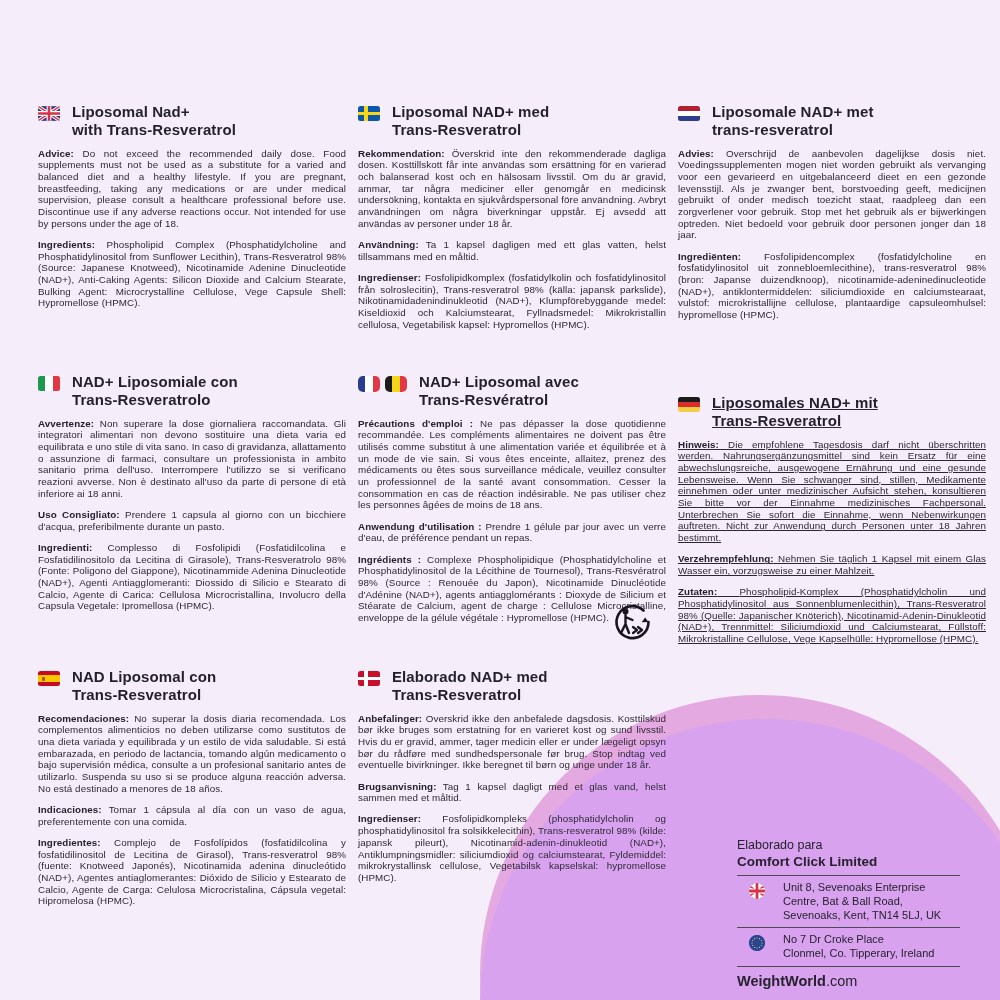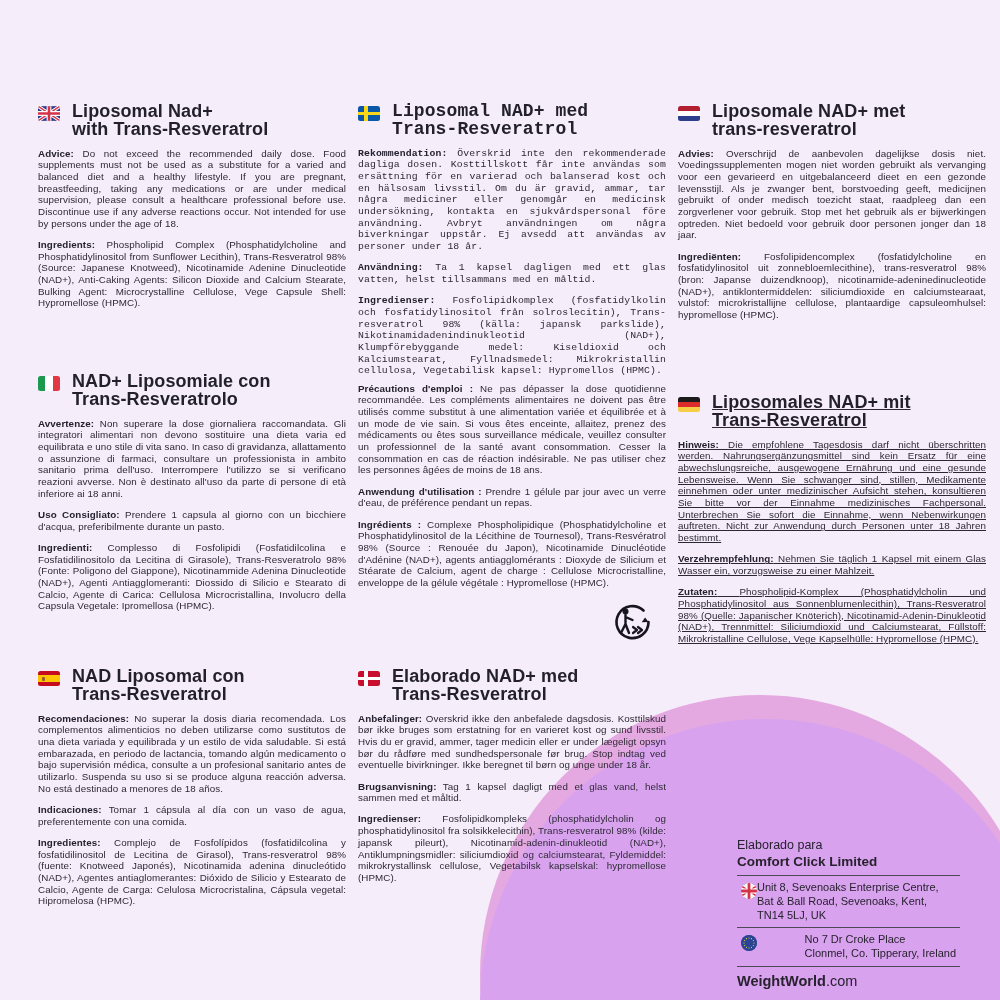--- a/index.html
+++ b/index.html
@@ -27,31 +27,31 @@
   .flag-fr{background:linear-gradient(to right,#2b3c8f 33.4%,#ffffff 33.4%,#ffffff 66.7%,#e23744 66.7%);}
   .flag-be{background:linear-gradient(to right,#1b1b1b 33.4%,#f7d618 33.4%,#f7d618 66.7%,#e23744 66.7%);}
   .flag-de{background:linear-gradient(to bottom,#1b1b1b 33.4%,#dd2c2c 33.4%,#dd2c2c 66.7%,#f6ce46 66.7%);}
   .flag-es{background:linear-gradient(to bottom,#c60b1e 26%,#fdc400 26%,#fdc400 74%,#c60b1e 74%);}
   .flag-es::after{content:"";position:absolute;left:4px;top:6px;width:3px;height:4px;background:#9b5b2c;border-radius:1px;}
   .flag-dk{background:
       linear-gradient(to bottom, rgba(0,0,0,0) 38%, #ffffff 38%, #ffffff 62%, rgba(0,0,0,0) 62%),
       linear-gradient(to right, rgba(0,0,0,0) 28%, #ffffff 28%, #ffffff 44%, rgba(0,0,0,0) 44%),
       #c8102e;}
 
-  .title{font-size:18px;line-height:17.5px;margin:0;color:#231f2d;font-weight:bold;letter-spacing:.1px;}
+  .title{font-size:15px;line-height:17.5px;margin:0;color:#231f2d;font-weight:bold;letter-spacing:.1px;}
   .para{margin:9.5px 0 0;text-align:justify;font-size:9.8px;line-height:11.7px;letter-spacing:.08px;color:#2e2935;}
   .para b{font-weight:bold;color:#262130;}
 
   .triman{position:absolute;right:14px;top:229px;width:40px;height:42px;}
 
   #company{position:absolute;left:737px;top:838px;width:223px;color:#27222e;}
   .made-for{font-size:12.5px;line-height:15px;margin:0;}
   .company-name{font-size:13.5px;line-height:17px;font-weight:bold;margin:0;}
   .cdiv{border:0;border-top:1px solid #4e4956;margin:5px 0;}
-  .addr{display:flex;gap:0;margin:2px 4px;justify-content:space-between;}
+  .addr{display:flex;gap:18px;margin:2px 12px;}
   .addr-text{font-size:11px;line-height:13.8px;}
   .roundel{width:16px;height:16px;border-radius:50%;overflow:hidden;flex:none;margin-top:2px;position:relative;background:#2a4594;}
   .roundel svg{display:block;}
   .site{font-size:14.5px;line-height:18px;margin:3px 0 0;}
   .site b{font-weight:bold;}
 </style>
 </head>
 <body>
 
 <div class="circle" id="circle-back"></div>
@@ -69,21 +69,21 @@
             <path d="M30,0 V40 M0,20 H60" stroke="#d5334a" stroke-width="7"></path>
           </svg>
         </span>
     </span>
     <h2 class="title"><span>Liposomal Nad+</span><br><span>with Trans-Resveratrol</span></h2>
   </div>
   <p class="para"><b>Advice:</b> <span>Do not exceed the recommended daily dose. Food supplements must not be used as a substitute for a varied and balanced diet and a healthy lifestyle. If you are pregnant, breastfeeding, taking any medications or are under medical supervision, please consult a healthcare professional before use. Discontinue use if any adverse reactions occur. Not intended for use by persons under the age of 18.</span></p>
   <p class="para"><b>Ingredients:</b> <span>Phospholipid Complex (Phosphatidylcholine and Phosphatidylinositol from Sunflower Lecithin), Trans-Resveratrol 98% (Source: Japanese Knotweed), Nicotinamide Adenine Dinucleotide (NAD+), Anti-Caking Agents: Silicon Dioxide and Calcium Stearate, Bulking Agent: Microcrystalline Cellulose, Vege Capsule Shell: Hypromellose (HPMC).</span></p>
 </section>
 
-<section class="section" style="left:358px;top:103px;font-family:Liberation Mono, monospace;">
+<section class="section" style="left:358px;top:103px;">
   <div class="hdr">
     <span class="flags">
       <span class="flag flag-se"></span>
     </span>
     <h2 class="title"><span>Liposomal NAD+ med</span><br><span>Trans-Resveratrol</span></h2>
   </div>
   <p class="para"><b>Rekommendation:</b> <span>Överskrid inte den rekommenderade dagliga dosen. Kosttillskott får inte användas som ersättning för en varierad och balanserad kost och en hälsosam livsstil. Om du är gravid, ammar, tar några mediciner eller genomgår en medicinsk undersökning, kontakta en sjukvårdspersonal före användning. Avbryt användningen om några biverkningar uppstår. Ej avsedd att användas av personer under 18 år.</span></p>
   <p class="para"><b>Användning:</b> <span>Ta 1 kapsel dagligen med ett glas vatten, helst tillsammans med en måltid.</span></p>
   <p class="para"><b>Ingredienser:</b> <span>Fosfolipidkomplex (fosfatidylkolin och fosfatidylinositol från solroslecitin), Trans-resveratrol 98% (källa: japansk parkslide), Nikotinamidadenindinukleotid (NAD+), Klumpförebyggande medel: Kiseldioxid och Kalciumstearat, Fyllnadsmedel: Mikrokristallin cellulosa, Vegetabilisk kapsel: Hypromellos (HPMC).</span></p>
 </section>
@@ -105,20 +105,27 @@
       <span class="flag flag-it"></span>
     </span>
     <h2 class="title"><span>NAD+ Liposomiale con</span><br><span>Trans-Resveratrolo</span></h2>
   </div>
   <p class="para"><b>Avvertenze:</b> <span>Non superare la dose giornaliera raccomandata. Gli integratori alimentari non devono sostituire una dieta varia ed equilibrata e uno stile di vita sano. In caso di gravidanza, allattamento o assunzione di farmaci, consultare un professionista in ambito sanitario prima dell'uso. Interrompere l'utilizzo se si verificano reazioni avverse. Non è destinato all'uso da parte di persone di età inferiore ai 18 anni.</span></p>
   <p class="para"><b>Uso Consigliato:</b> <span>Prendere 1 capsula al giorno con un bicchiere d'acqua, preferibilmente durante un pasto.</span></p>
   <p class="para"><b>Ingredienti:</b> <span>Complesso di Fosfolipidi (Fosfatidilcolina e Fosfatidilinositolo da Lecitina di Girasole), Trans-Resveratrolo 98% (Fonte: Poligono del Giappone), Nicotinammide Adenina Dinucleotide (NAD+), Agenti Antiagglomeranti: Diossido di Silicio e Stearato di Calcio, Agente di Carica: Cellulosa Microcristallina, Involucro della Capsula Vegetale: Ipromellosa (HPMC).</span></p>
 </section>
 
 <section class="section" style="left:358px;top:373px;">
+  <div class="hdr">
+    <span class="flags">
+      <span class="flag flag-fr rounded"></span>
+      <span class="flag flag-be rounded"></span>
+    </span>
+    <h2 class="title"><span>NAD+ Liposomal avec</span><br><span>Trans-Resvératrol</span></h2>
+  </div>
   <p class="para"><b>Précautions d'emploi :</b> <span>Ne pas dépasser la dose quotidienne recommandée. Les compléments alimentaires ne doivent pas être utilisés comme substitut à une alimentation variée et équilibrée et à un mode de vie sain. Si vous êtes enceinte, allaitez, prenez des médicaments ou êtes sous surveillance médicale, veuillez consulter un professionnel de la santé avant consommation. Cesser la consommation en cas de réaction indésirable. Ne pas utiliser chez les personnes âgées de moins de 18 ans.</span></p>
   <p class="para"><b>Anwendung d'utilisation :</b> <span>Prendre 1 gélule par jour avec un verre d'eau, de préférence pendant un repas.</span></p>
   <p class="para"><b>Ingrédients :</b> <span>Complexe Phospholipidique (Phosphatidylcholine et Phosphatidylinositol de la Lécithine de Tournesol), Trans-Resvératrol 98% (Source : Renouée du Japon), Nicotinamide Dinucléotide d'Adénine (NAD+), agents antiagglomérants : Dioxyde de Silicium et Stéarate de Calcium, agent de charge : Cellulose Microcristalline, enveloppe de la gélule végétale : Hypromellose (HPMC).</span></p>
   <span class="triman">
     <svg viewBox="0 0 40 42" width="40" height="42">
       <path d="M 31.5,8.5 A 16 16 0 1 0 36.5,20" fill="none" stroke="#181420" stroke-width="2.6" stroke-linecap="round"></path>
       <path d="M 36.5,20 l -3.4,-4.6 -3.4,4.8 z" fill="#181420"></path>
       <circle cx="13.5" cy="9.5" r="3" fill="#181420"></circle>
       <path d="M 13.5,13 V 22 M 13.5,15 L 20.5,18 M 13.5,22 L 9,31 M 13.5,22 L 17,31" fill="none" stroke="#181420" stroke-width="2.4" stroke-linecap="round"></path>
       <path d="M 21,25 l 4,3 -4,3 M 26,25 l 4,3 -4,3" fill="none" stroke="#181420" stroke-width="2.2" stroke-linecap="round" stroke-linejoin="round"></path>

